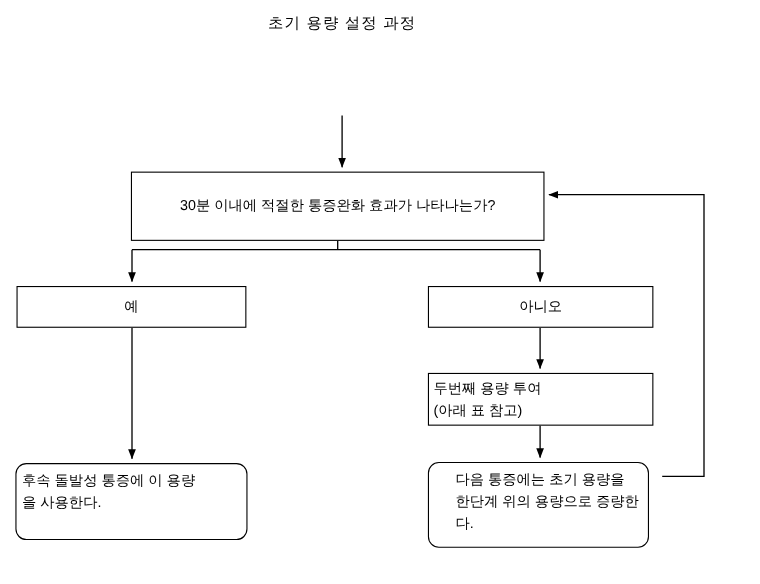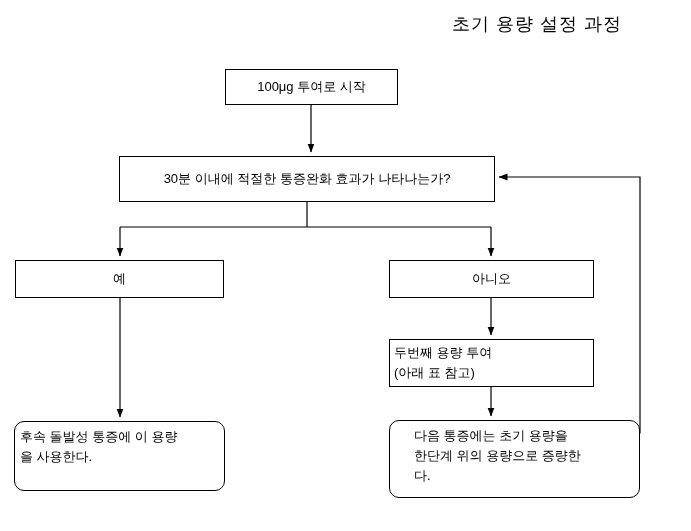--- a/index.html
+++ b/index.html
@@ -14,22 +14,22 @@
     background: #ffffff;
     font-family: "Liberation Sans", "DejaVu Sans", sans-serif;
     color: #000000;
     overflow: hidden;
   }
   .title {
     position: absolute;
     left: 0;
     top: 12px;
     width: 622px;
-    text-align: right;
-    font-size: 18px;
+    text-align: center;
+    font-size: 14px;
     letter-spacing: 1px;
   }
   .arrows {
     position: absolute;
     left: 0;
     top: 0;
     width: 691px;
     height: 531px;
   }
   .ln {
@@ -81,31 +81,30 @@
     <polyline class="ln" points="307,201 307,227"></polyline>
     <line class="ln" x1="120" y1="227" x2="491" y2="227"></line>
     <line class="ln" x1="120" y1="227" x2="120" y2="256" marker-end="url(#arr)"></line>
     <line class="ln" x1="491" y1="227" x2="491" y2="256" marker-end="url(#arr)"></line>
     <line class="ln" x1="120" y1="298" x2="120" y2="417" marker-end="url(#arr)"></line>
     <line class="ln" x1="491" y1="298" x2="491" y2="335" marker-end="url(#arr)"></line>
     <line class="ln" x1="491" y1="383" x2="491" y2="416" marker-end="url(#arr)"></line>
     <polyline class="ln" points="602,433 640,433 640,177 499,177" marker-end="url(#arr)"></polyline>
   </svg>
 
-  <div class="box center" style="left:225px; top:69px; width:173px; height:36px;">100μg 투여로 시작</div>
 
-  <div class="box center" style="left:119px; top:156px; width:376px; height:46px;">30분 이내에 적절한 통증완화 효과가 나타나는가?</div>
+  <div class="box center" style="left:119px; top:156px; width:376px; height:63px;">30분 이내에 적절한 통증완화 효과가 나타나는가?</div>
 
   <div class="box center" style="left:15px; top:260px; width:209px; height:38px;">예</div>
 
   <div class="box center" style="left:389px; top:260px; width:205px; height:38px;font-family:Liberation Serif, serif;">아니오</div>
 
   <div class="box left-mid" style="left:389px; top:339px; width:205px; height:48px;">두번째 용량 투여
 (아래 표 참고)</div>
 
   <div class="box left-top" style="left:14px; top:421px; width:211px; height:70px;">후속 돌발성 통증에 이 용량
 을 사용한다.</div>
 
-  <div class="box left-top" style="left:389px; top:420px; width:251px; height:78px;padding-left:24px;">다음 통증에는 초기 용량을
+  <div class="box left-top" style="left:389px; top:420px; width:201px; height:78px;padding-left:24px;">다음 통증에는 초기 용량을
 한단계 위의 용량으로 증량한
 다.</div>
 
 </div>
 
 </body></html>

